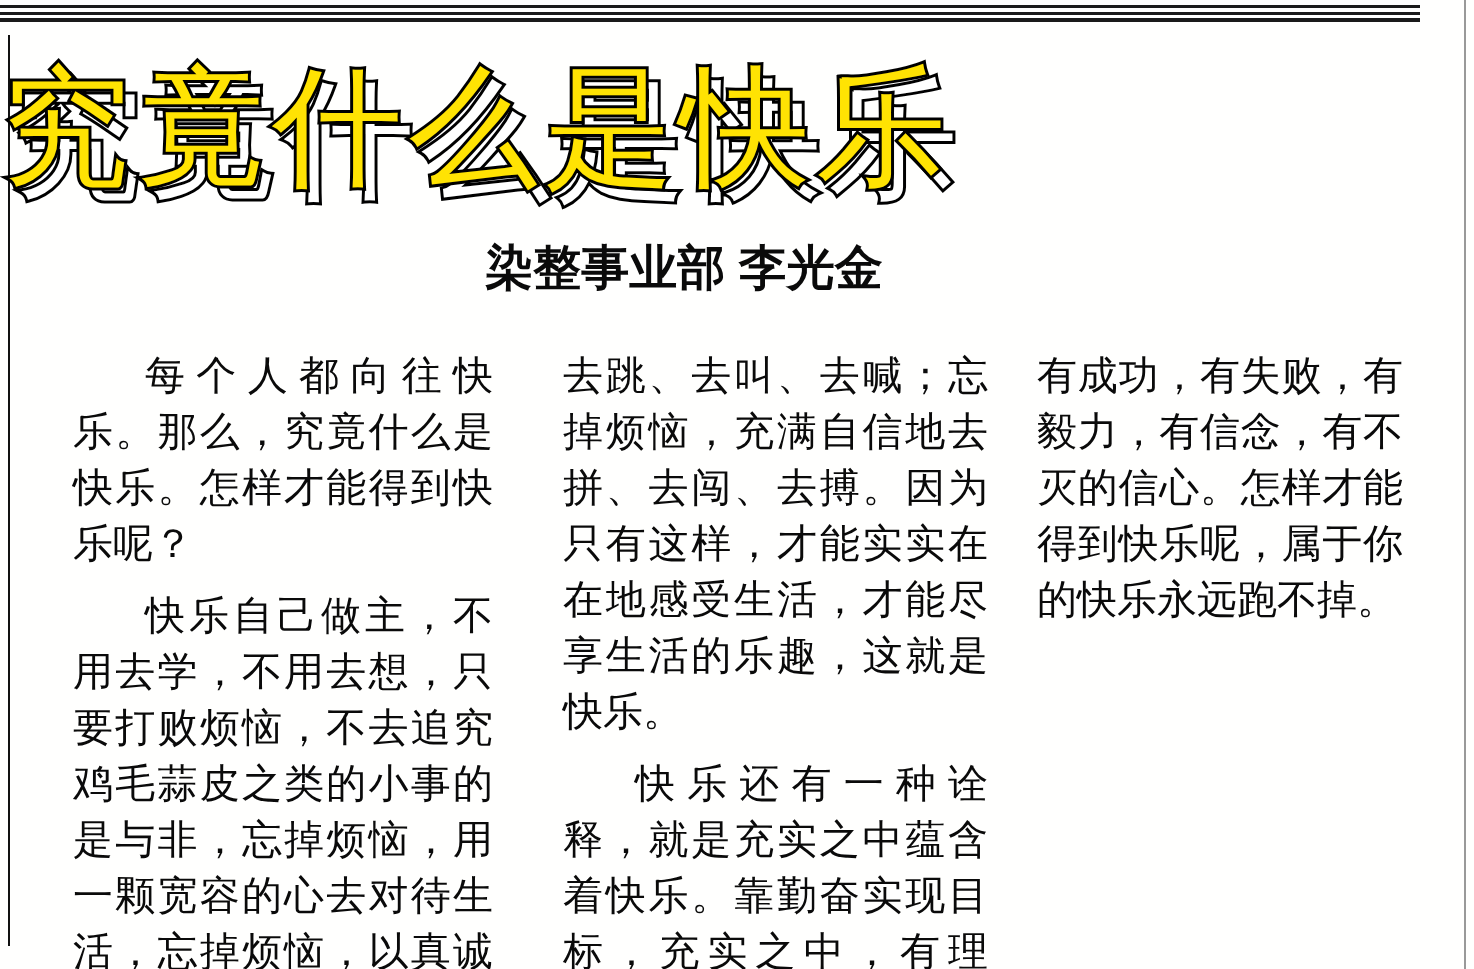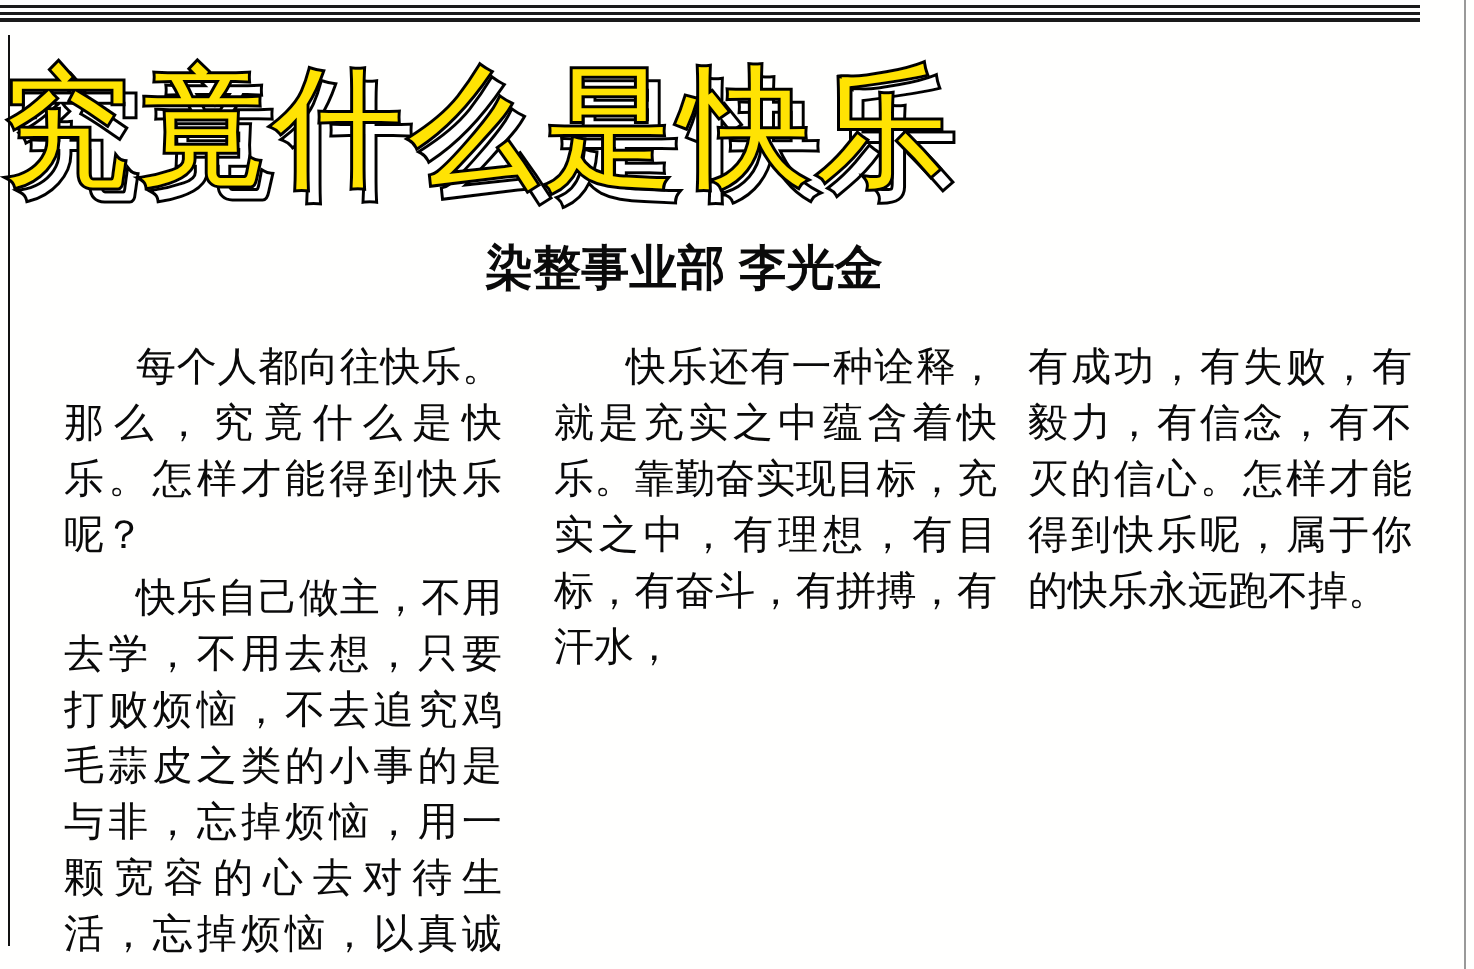--- a/index.html
+++ b/index.html
@@ -75,21 +75,21 @@
   }
   .col {
     font-size: 40px;
     line-height: 56px;
     text-align: justify;
     color: #0a0a0a;
   }
   .col1 { width: 452px; margin-right: 38px; }
   .col2 { width: 457px; margin-right: 17px; }
   .col3 { width: 398px; }
-  .para { margin: 7px; }
+  .para { margin: 16px; }
   .para.indent { text-indent: 1.8em; }
 </style>
 </head>
 <body>
 
 <div class="page">
 
   <div class="top-rules">
     <div class="rule r1"></div>
     <div class="rule r2"></div>
@@ -107,20 +107,21 @@
   </header>
 
   <div class="byline">染整事业部 李光金</div>
 
   <main class="columns">
     <section class="col col1">
       <p class="para indent">每个人都向往快乐。那么，究竟什么是快乐。怎样才能得到快乐呢？</p>
       <p class="para indent">快乐自己做主，不用去学，不用去想，只要打败烦恼，不去追究鸡毛蒜皮之类的小事的是与非，忘掉烦恼，用一颗宽容的心去对待生活，忘掉烦恼，以真诚的爱对待身边的每一个人；忘掉烦恼，发自内心地</p>
     </section>
     <section class="col col2">
+      <p class="para">去跳、去叫、去喊；忘掉烦恼，充满自信地去拼、去闯、去搏。因为只有这样，才能实实在在地感受生活，才能尽享生活的乐趣，这就是快乐。</p>
       <p class="para indent">快乐还有一种诠释，就是充实之中蕴含着快乐。靠勤奋实现目标，充实之中，有理想，有目标，有奋斗，有拼搏，有汗水，</p>
     </section>
     <section class="col col3">
       <p class="para">有成功，有失败，有毅力，有信念，有不灭的信心。怎样才能得到快乐呢，属于你的快乐永远跑不掉。</p>
     </section>
   </main>
 
 </div>
 
 </body></html>

